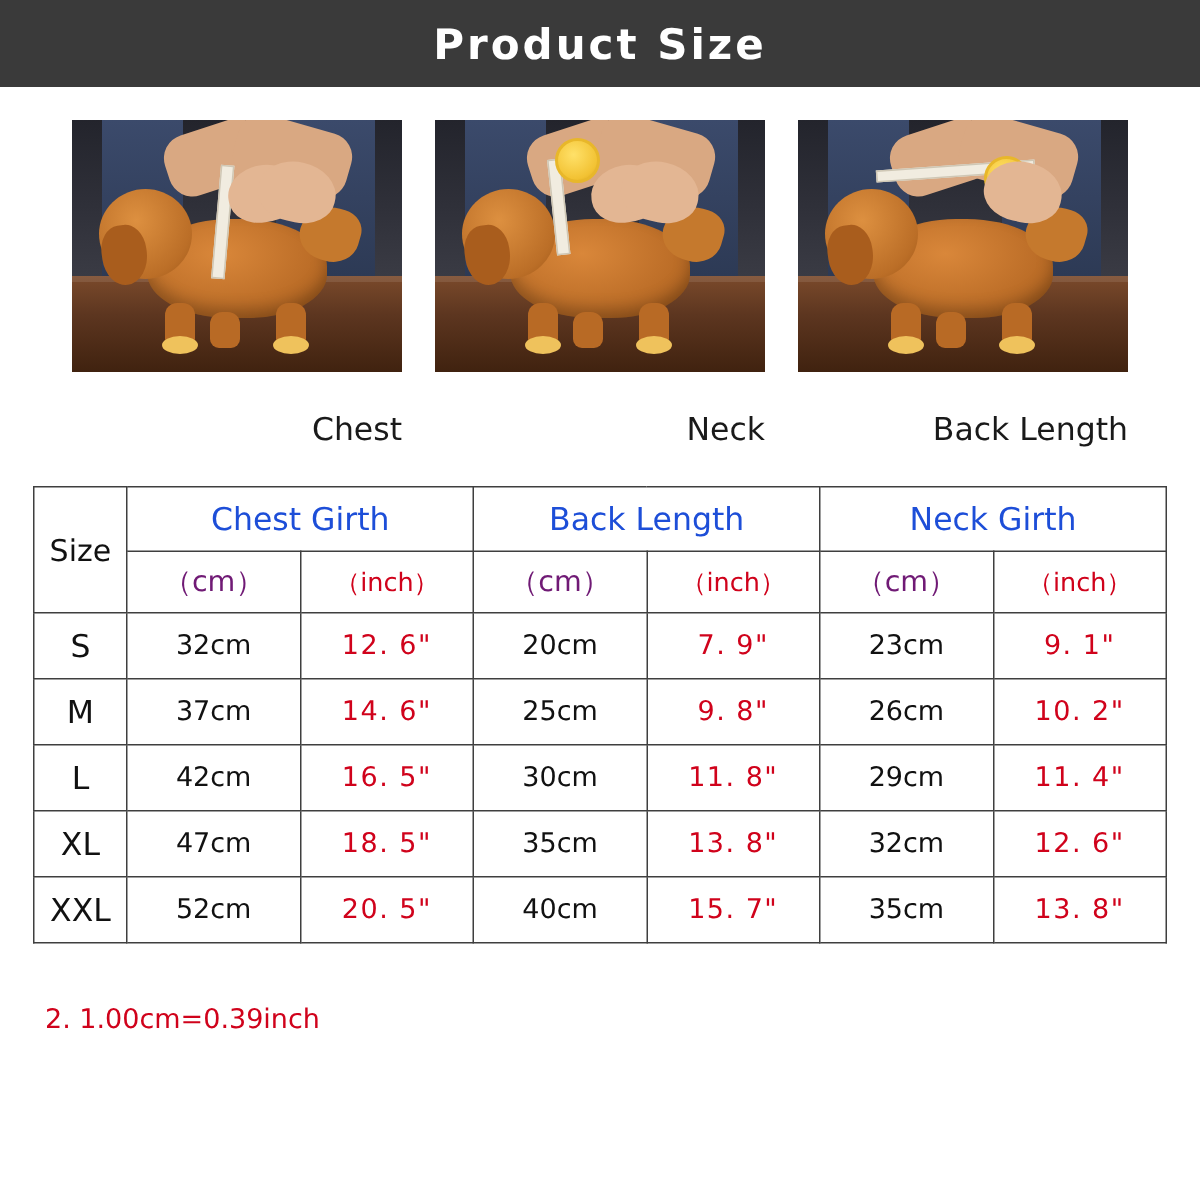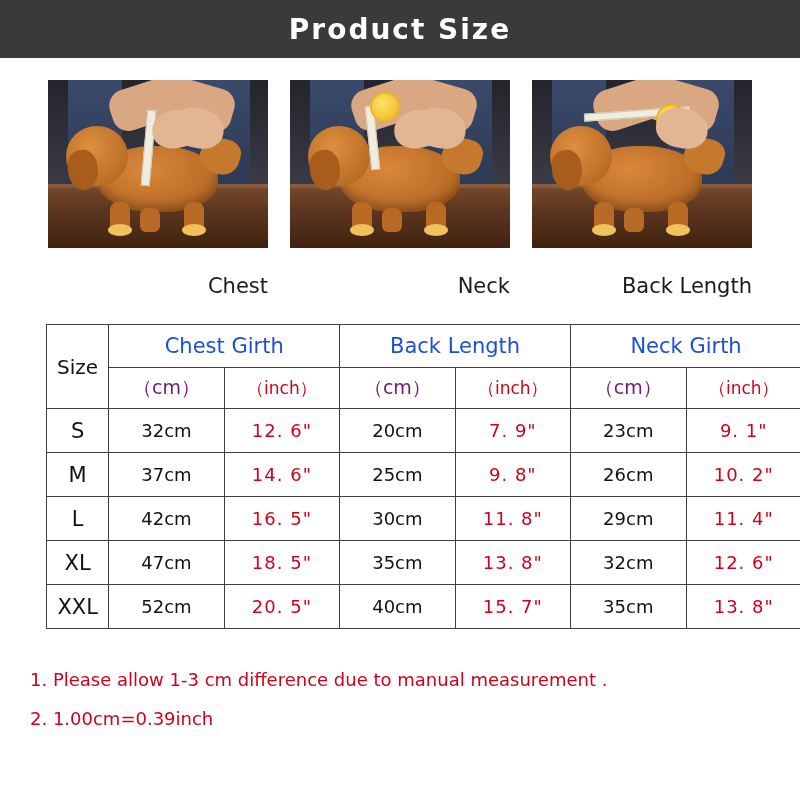--- a/index.html
+++ b/index.html
@@ -189,21 +189,20 @@
   .photo-caption {
     margin-top: 10px;
     font-size: 21px;
     color: #1a1a1a;
     font-family: "DejaVu Sans", sans-serif;
   }
   
   .table-wrap {
     padding: 26px 22px 0 22px;
     box-sizing: border-box;
-    margin-left: 24px;
   }
   table.size-table {
     width: 756px;
     border-collapse: collapse;
     table-layout: fixed;
   }
   table.size-table td, table.size-table th {
     border: 1px solid #3f3f3f;
     text-align: center;
     font-weight: normal;
@@ -418,17 +417,16 @@
           <td class="cell-cm">40cm</td>
           <td class="cell-in">15. 7"</td>
           <td class="cell-cm">35cm</td>
           <td class="cell-in">13. 8"</td>
         </tr>
       </tbody>
     </table>
   </div>
 
   <div class="notes">
-    <div class="note">1. Please allow 1-3 cm difference due to manual measurement .</div>
     <div class="note">2. 1.00cm=0.39inch</div>
   </div>
 
 </div>
 
 </body></html>

